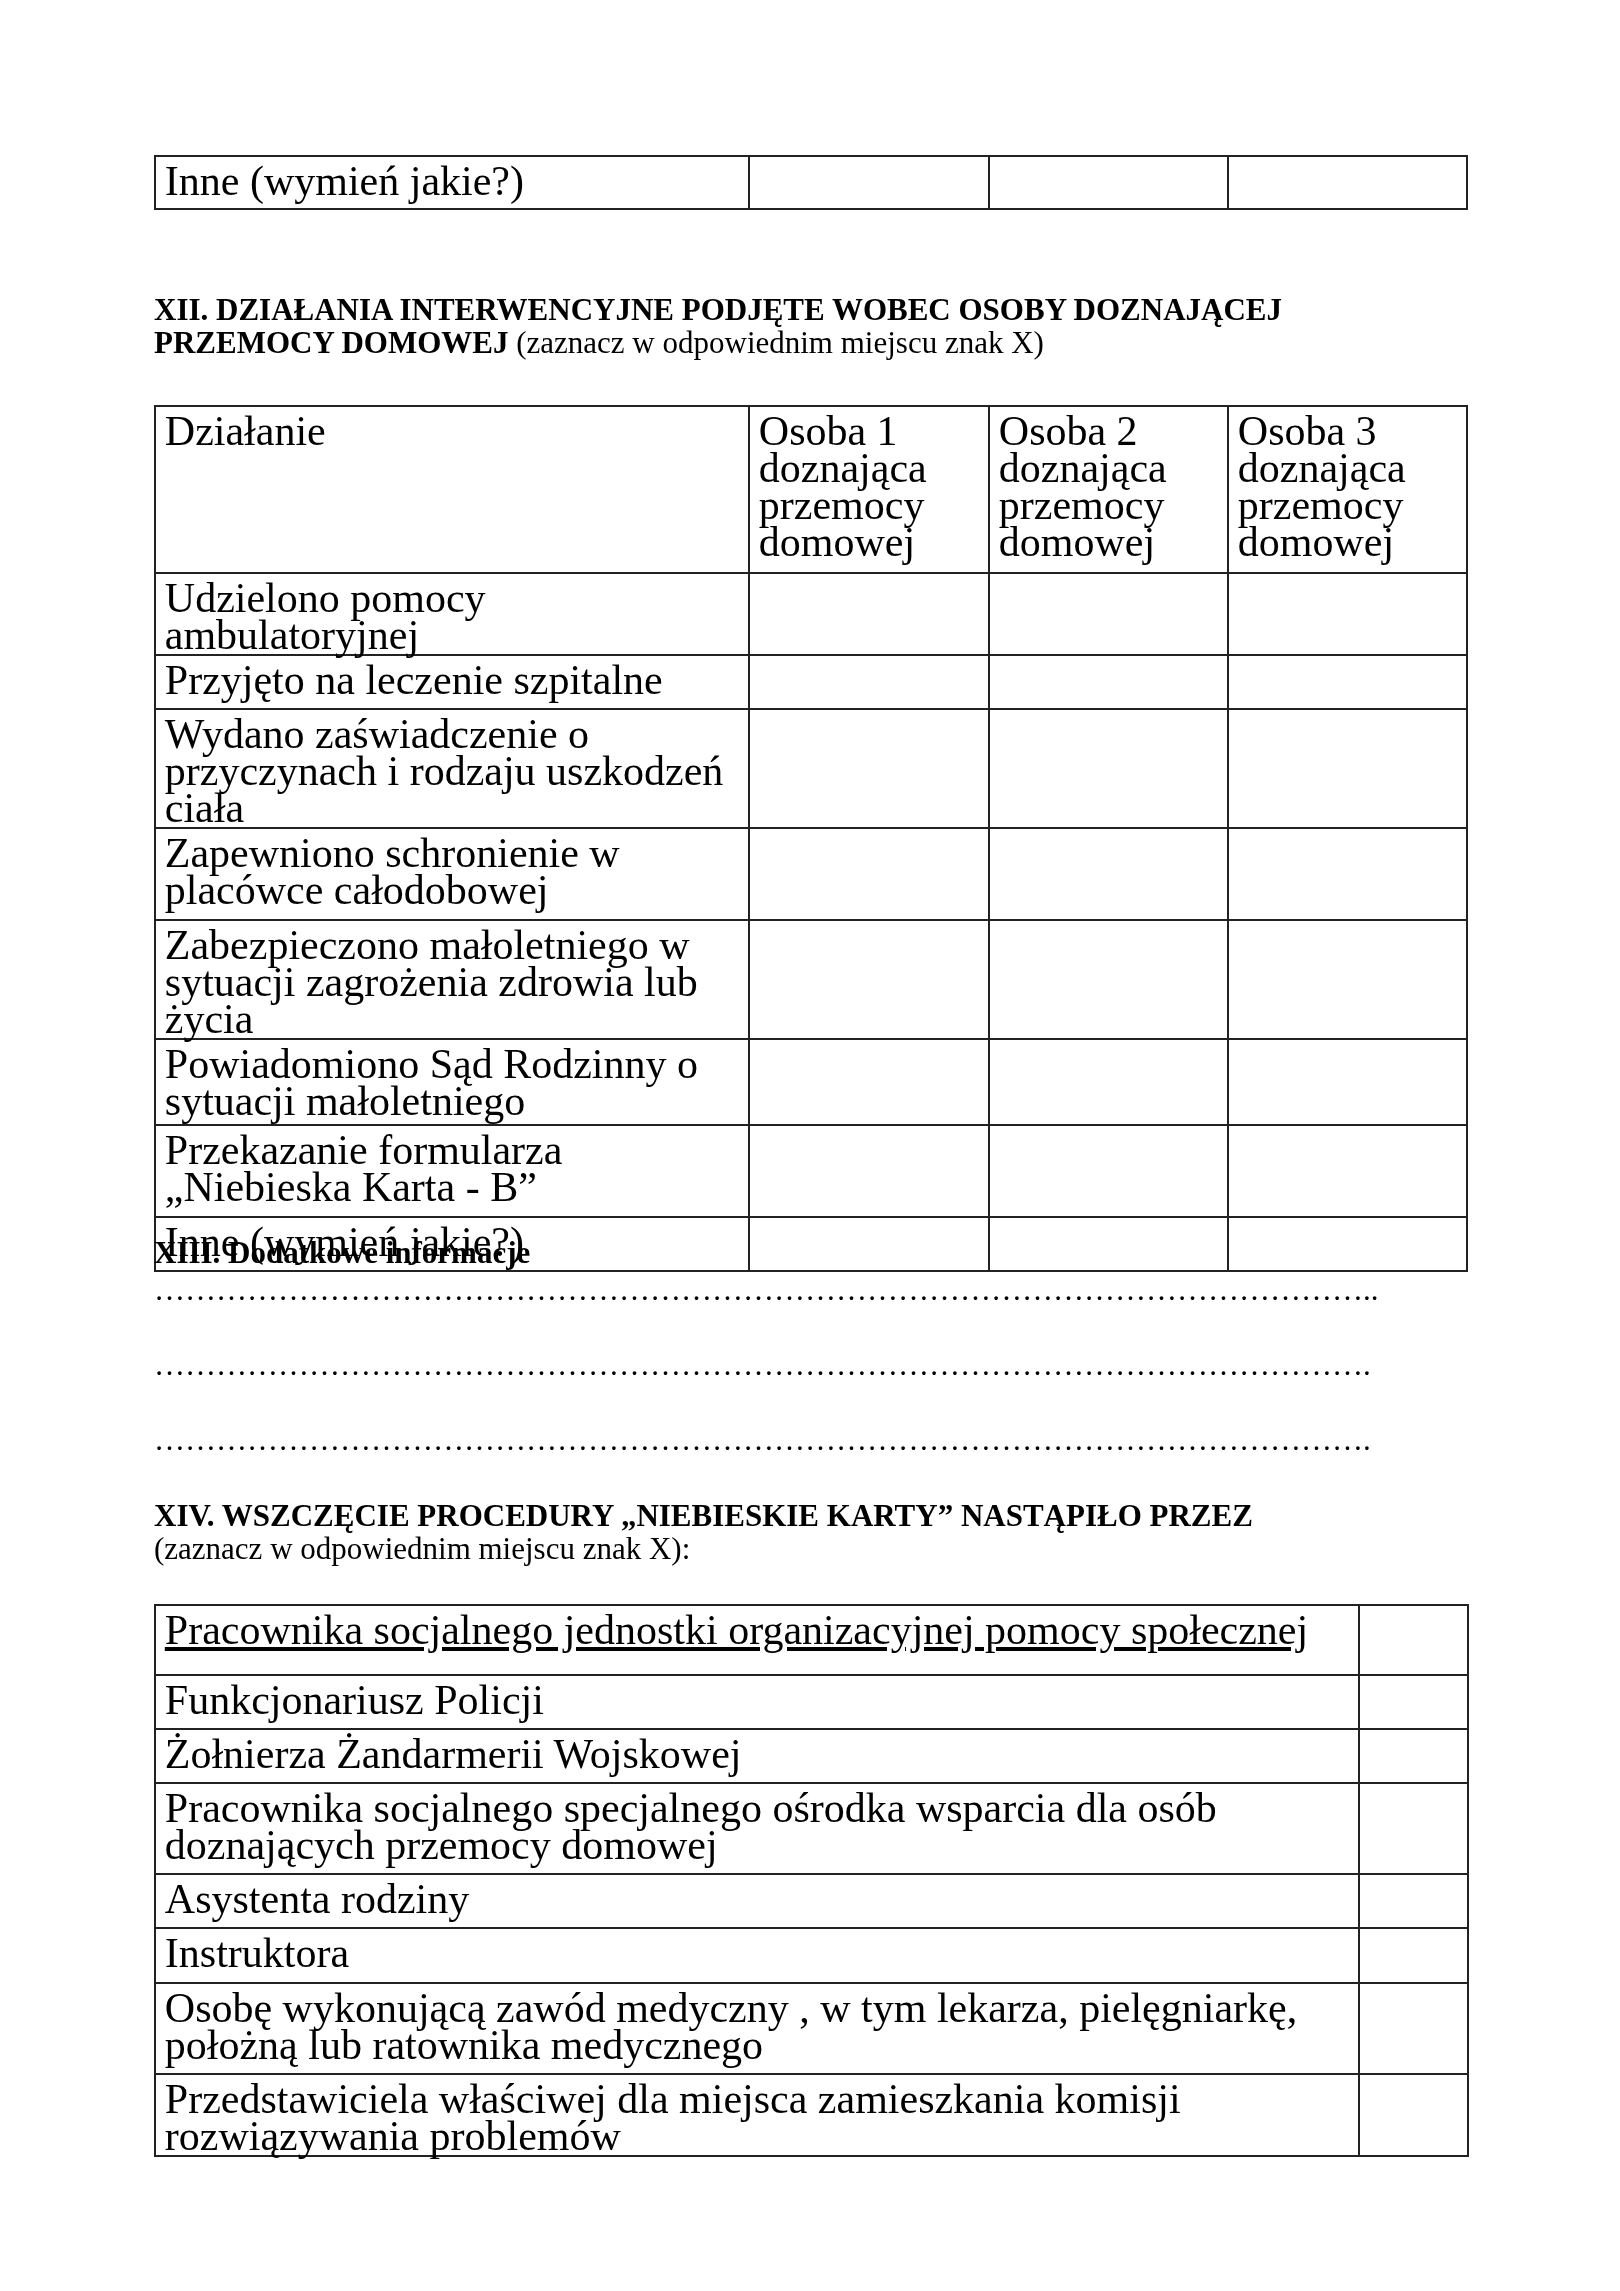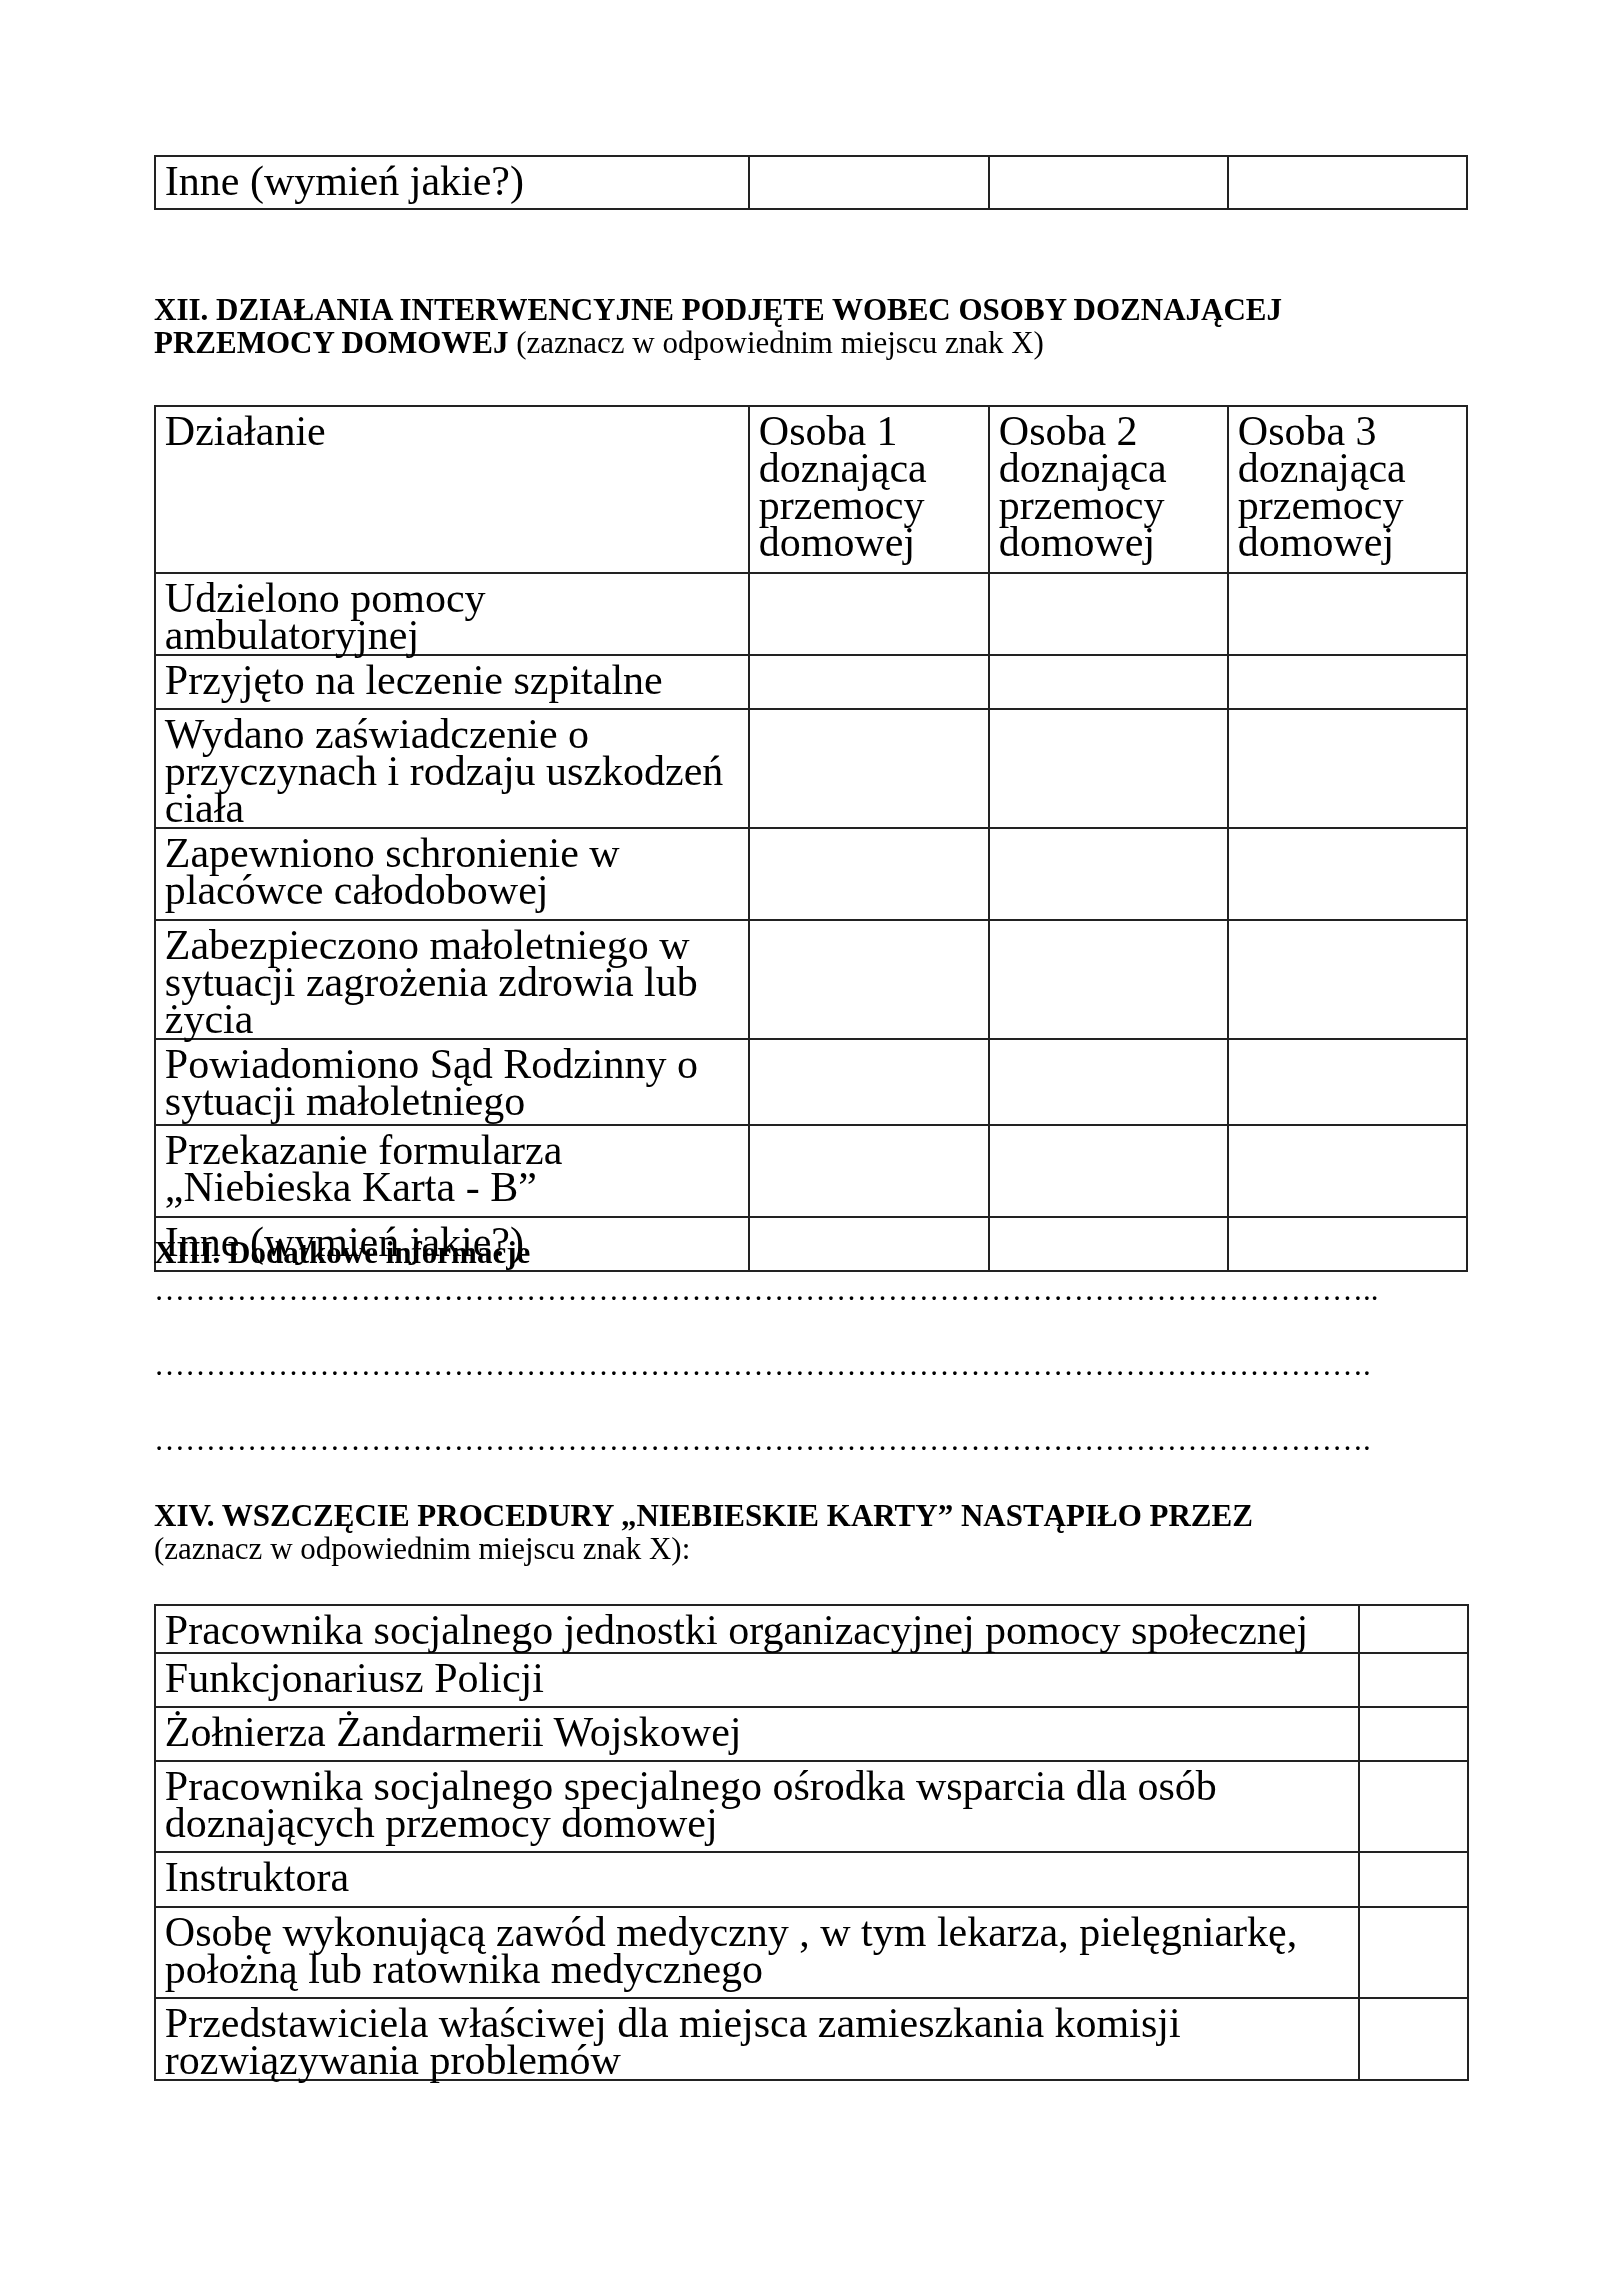--- a/index.html
+++ b/index.html
@@ -116,34 +116,38 @@
   <div><b>XIV. WSZCZĘCIE PROCEDURY „NIEBIESKIE KARTY” NASTĄPIŁO PRZEZ</b></div>
   <div>(zaznacz w odpowiednim miejscu znak X):</div>
 </div>
 
 <table style="left:154px; top:1604px; width:1312px;">
   <colgroup>
       <col style="width:1204px">
       <col style="width:109px">
     </colgroup>
   <tbody>
-      <tr style="height:48px;">
+      <tr style="height:70px;text-decoration:underline;">
     <td>Pracownika socjalnego jednostki organizacyjnej pomocy społecznej</td>
     <td></td>
   </tr>
   <tr style="height:54px;">
     <td>Funkcjonariusz Policji</td>
     <td></td>
   </tr>
   <tr style="height:54px;">
     <td>Żołnierza Żandarmerii Wojskowej</td>
     <td></td>
   </tr>
   <tr style="height:91px;">
     <td>Pracownika socjalnego specjalnego ośrodka wsparcia dla osób doznających przemocy domowej</td>
+    <td></td>
+  </tr>
+  <tr style="height:54px;">
+    <td>Asystenta rodziny</td>
     <td></td>
   </tr>
   <tr style="height:55px;">
     <td>Instruktora</td>
     <td></td>
   </tr>
   <tr style="height:91px;">
     <td>Osobę wykonującą zawód medyczny , w tym lekarza, pielęgniarkę, położną lub ratownika medycznego</td>
     <td></td>
   </tr>

